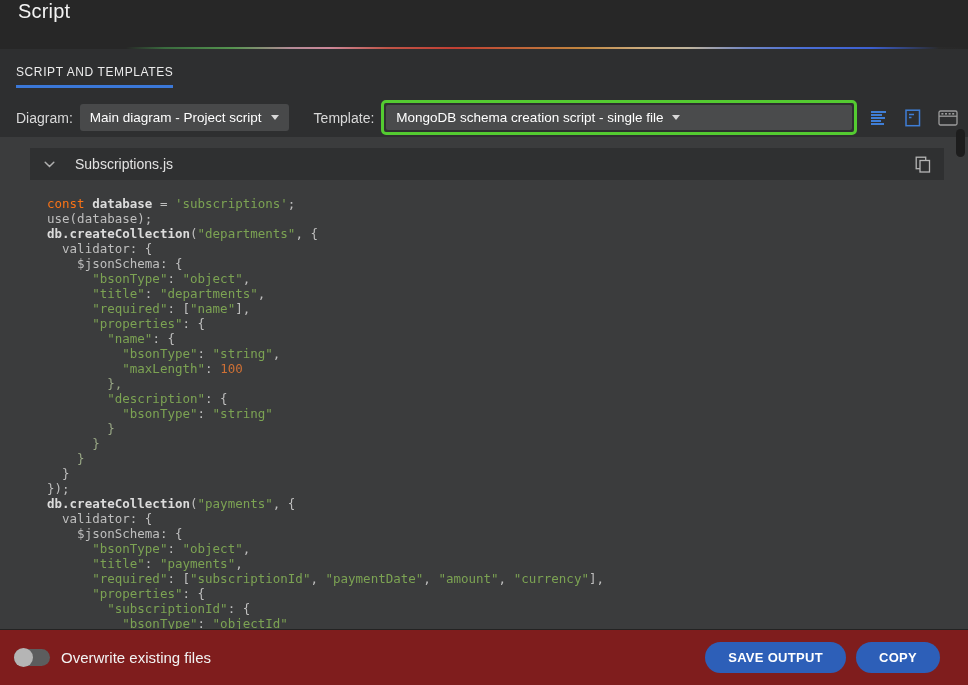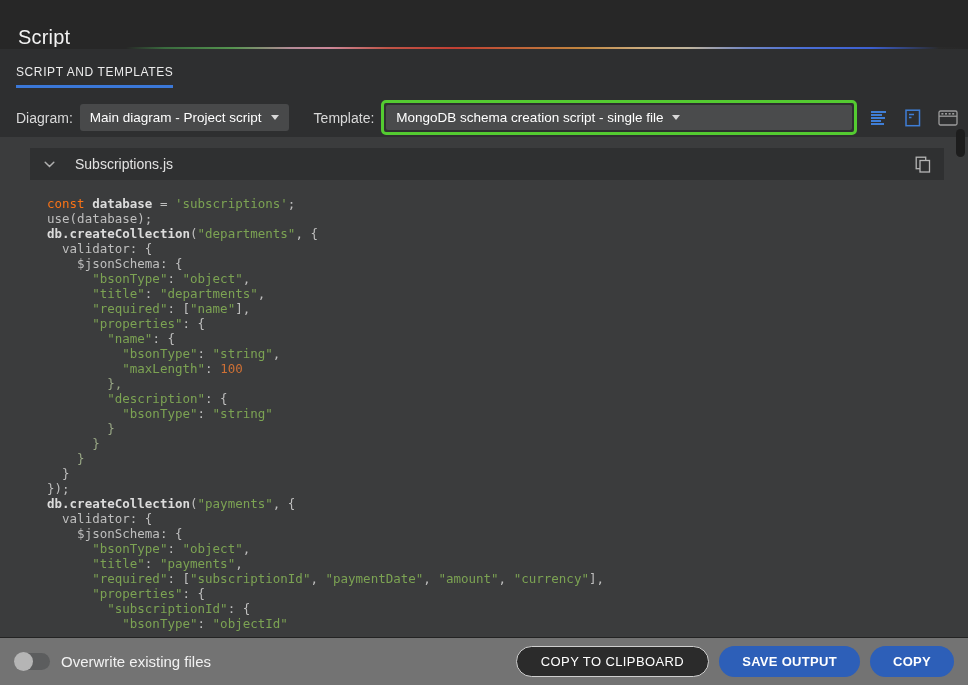--- a/index.html
+++ b/index.html
@@ -10,21 +10,21 @@
     position: relative;
     overflow: hidden;
     color: #e6e6e6;
   }
 
   
   .titlebar {
     height: 49px;
     background: #272727;
     display: flex;
-    align-items: flex-end;
+    align-items: flex-start;
     padding-left: 18px;
     position: relative;
   }
   .titlebar .title {
     font-size: 20px;
     font-weight: 500;
     color: #f2f2f2;
     letter-spacing: .2px;
   }
   .rainbow {
@@ -159,26 +159,26 @@
     background: #1d1d1d;
     border-radius: 5px;
     cursor: pointer;
     z-index: 5;
   }
 
   
   .footer {
     position: absolute;
     left: 0; right: 0; bottom: 0;
-    height: 48px;
-    background: #737373;
+    height: 56px;
+    background: #7f1d1d;
     border-top: 1px solid #232323;
     display: flex;
     align-items: center;
-    padding: 0 14px 0 14px;
+    padding: 0 28px 0 14px;
   }
   .toggle {
     width: 36px; height: 17px;
     background: #5c5d5e;
     border-radius: 9px;
     position: relative;
     cursor: pointer;
     flex: 0 0 auto;
   }
   .toggle .knob {
@@ -299,17 +299,16 @@
 
 <div class="scroll-thumb"></div>
 
 <div class="footer">
   <div class="toggle">
     <span class="knob"></span>
   </div>
   <span class="toggle-label">Overwrite existing files</span>
 
   <div class="footer-buttons">
-    <button class="btn btn-outline">COPY TO CLIPBOARD</button>
     <button class="btn btn-primary">SAVE OUTPUT</button>
     <button class="btn btn-primary">COPY</button>
   </div>
 </div>
 
 </body></html>

